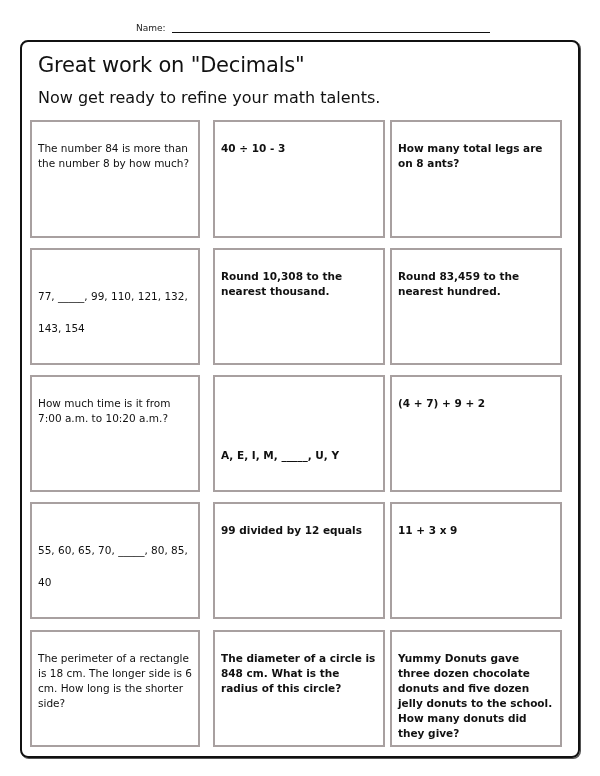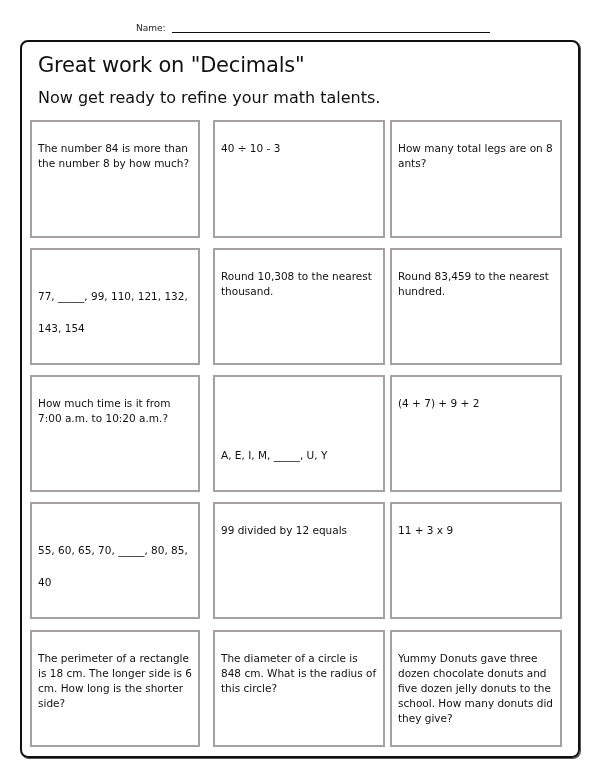--- a/index.html
+++ b/index.html
@@ -10,21 +10,21 @@
     .frame { position:absolute; left:20px; top:40px; width:556px; height:714px;
              border:2px solid #111; border-radius:8px; box-shadow:1px 1px 0 #555; }
     .title { position:absolute; left:38px; top:53px; font-size:21px; color:#111; letter-spacing:-0.2px; }
     .subtitle { position:absolute; left:38px; top:88px; font-size:16px; color:#111; }
     .box { position:absolute; width:166px; height:113px; border:2px solid #a8a0a0;
            border-radius:0; background:#fff; box-sizing:border-box; padding:19px 6px;
            font-size:10.5px; line-height:15px; color:#111; }
     .box.seq { display:flex; align-items:flex-end; }
     .box.seq .q { line-height:32px; }
     .c1 { left:30px; } .c2 { left:213px; } .c3 { left:390px; }
-    .c2, .c3 { width:172px; }
+    .c2, .c3 { width:172px;font-weight:bold; }
     .c1 { width:170px; }
     .r1 { top:120px; height:118px; } .r2 { top:248px; height:117px; }
     .r3 { top:375px; height:117px; } .r4 { top:502px; height:117px; }
     .r5 { top:630px; height:117px; }
   </style>
 </head>
 <body>
 
 <div class="name-row">
   <span>Name:</span>

